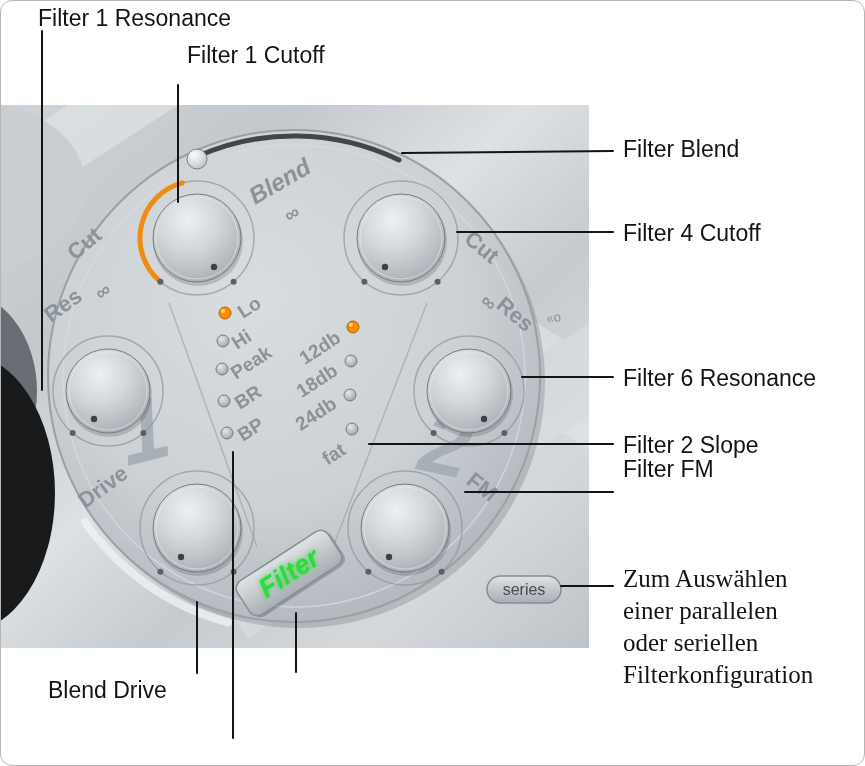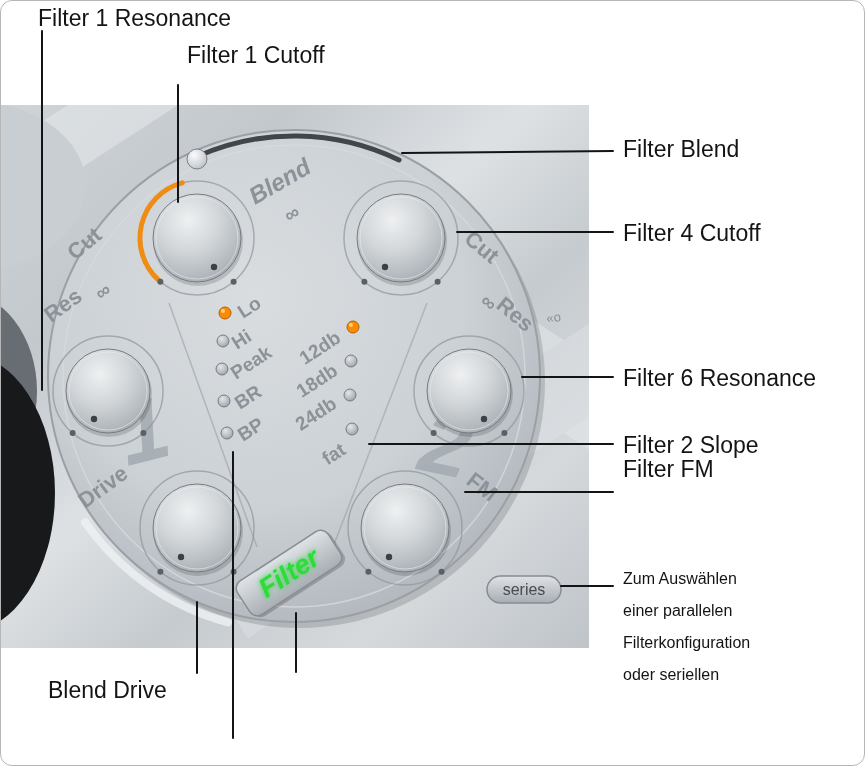--- a/index.html
+++ b/index.html
@@ -17,21 +17,21 @@
   svg text{font-family:"Liberation Sans", sans-serif;}
   .etch{fill:#8b9298;font-weight:bold;}
   .etchBig{fill:#a3aab1;font-weight:bold;font-style:italic;opacity:.85;}
   .callout{
     position:absolute;
     color:#141414;
     font-size:23px;
     line-height:31px;
     white-space:nowrap;
   }
-  .note{font-size:16px;line-height:32px;}
+  .note{font-size:25px;line-height:32px;font-family:Liberation Serif, serif;}
 </style>
 </head>
 <body>
 
 <div class="canvas">
 
   <svg width="865" height="766" viewBox="0 0 865 766">
     <defs>
       <linearGradient id="plateGrad" x1="0" y1="0" x2="1" y2="1">
         <stop offset="0" stop-color="#cfd4d8"></stop>
@@ -241,19 +241,19 @@
   <div class="callout" style="left:186px;top:39px">Filter 1 Cutoff</div>
   <div class="callout" style="left:622px;top:133px">Filter Blend</div>
   <div class="callout" style="left:622px;top:217px">Filter 4 Cutoff</div>
   <div class="callout" style="left:622px;top:362px">Filter 6 Resonance</div>
   <div class="callout" style="left:622px;top:429px">Filter 2 Slope</div>
   <div class="callout" style="left:622px;top:453px">Filter FM</div>
 
   <div class="callout note" style="left:622px;top:562px">
     <div>Zum Auswählen</div>
     <div>einer parallelen</div>
+    <div>oder seriellen</div>
     <div>Filterkonfiguration</div>
-    <div>oder seriellen</div>
   </div>
 
   <div class="callout" style="left:47px;top:674px">Blend Drive</div>
 
 </div>
 
 </body></html>

